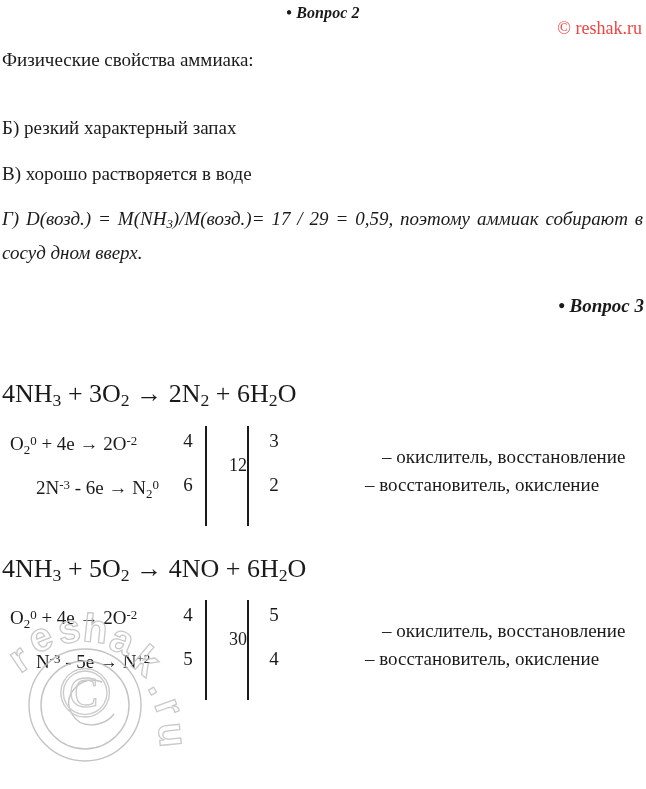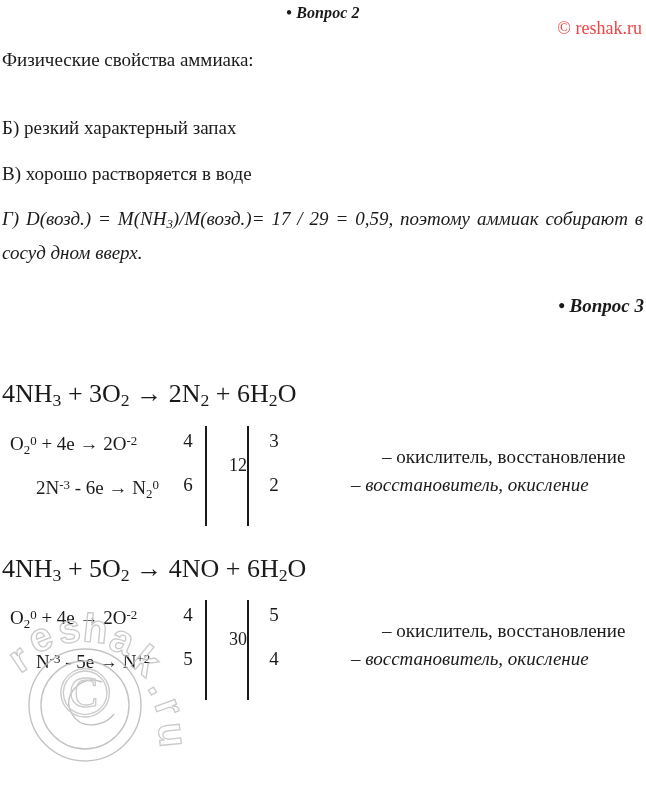--- a/index.html
+++ b/index.html
@@ -151,21 +151,21 @@
   .bar.b1 { left: 203px; }
   .bar.b2 { left: 245px; }
 
   .bal-label {
     position: absolute;
     white-space: nowrap;
     font-size: 19px;
     line-height: 22px;
   }
   .bal-label.l1 { left: 337px; top: 24px; margin-left: 43px; }
-  .bal-label.l2 { left: 349px; top: 52px; font-style: italic; }
+  .bal-label.l2 { left: 363px; top: 52px; }
 
   .eq2wrap { position: relative; z-index: 2; }
 </style>
 </head>
 <body>
 
 <div class="page">
 
   <div class="watermark">
     <svg viewBox="0 0 230 175" xmlns="http://www.w3.org/2000/svg">

